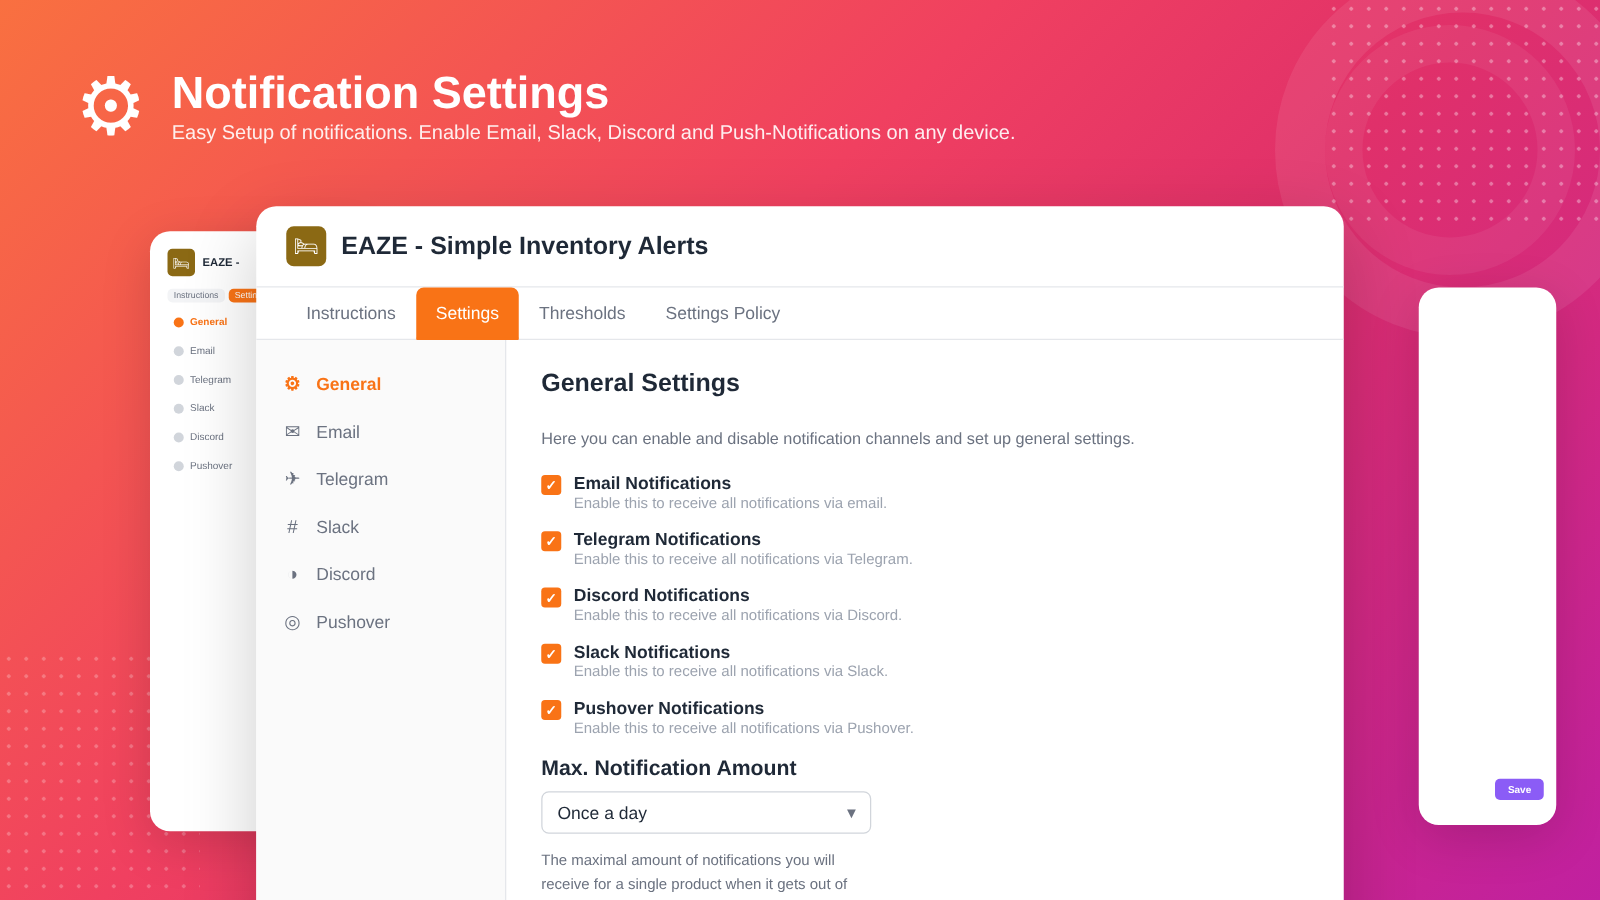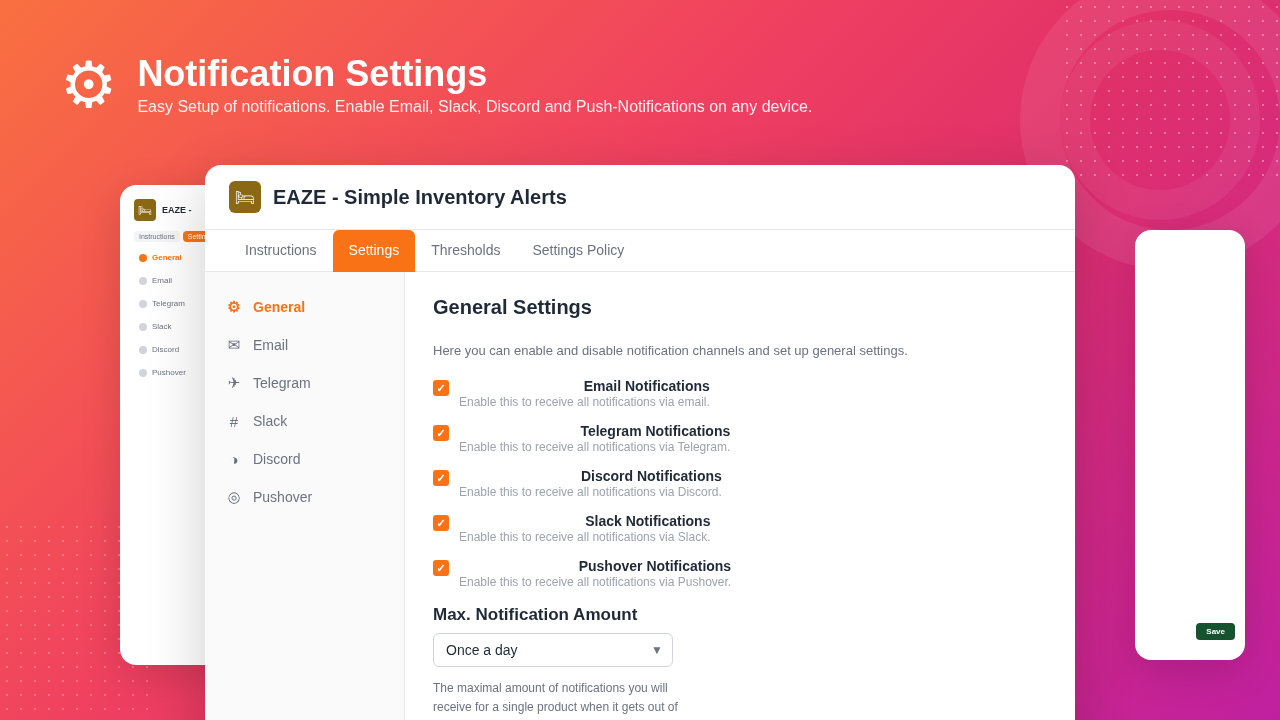--- a/index.html
+++ b/index.html
@@ -171,21 +171,20 @@
       color: #6b7280;
       margin-bottom: 20px;
     }
 
     
     .notif-item {
       display: flex;
       align-items: flex-start;
       gap: 10px;
       margin-bottom: 14px;
-      text-align: right;
     }
     .checkbox {
       width: 16px;
       height: 16px;
       background: #f97316;
       border-radius: 3px;
       display: flex;
       align-items: center;
       justify-content: center;
       flex-shrink: 0;
@@ -211,21 +210,21 @@
     
     .field-label {
       font-size: 17px;
       font-weight: 600;
       color: #1f2937;
       margin-bottom: 8px;
       margin-top: 16px;
     }
     .select-wrapper {
       position: relative;
-      width: 240px;
+      width: 264px;
       margin-bottom: 12px;
     }
     .select-field {
       width: 100%;
       padding: 8px 36px 8px 12px;
       border: 1px solid #d1d5db;
       border-radius: 6px;
       font-size: 14px;
       color: #1f2937;
       background: white;
@@ -347,21 +346,21 @@
       border-radius: 50%;
       background: #d1d5db;
       flex-shrink: 0;
     }
 
     
     .bg-save-btn {
       position: absolute;
       bottom: 20px;
       right: 10px;
-      background: #14532d;
+      background: #8b5cf6;
       color: white;
       border-radius: 4px;
       padding: 4px 10px;
       font-size: 8px;
       font-weight: bold;
     }
 
     
     .deco-dots-tr {
       position: absolute;

